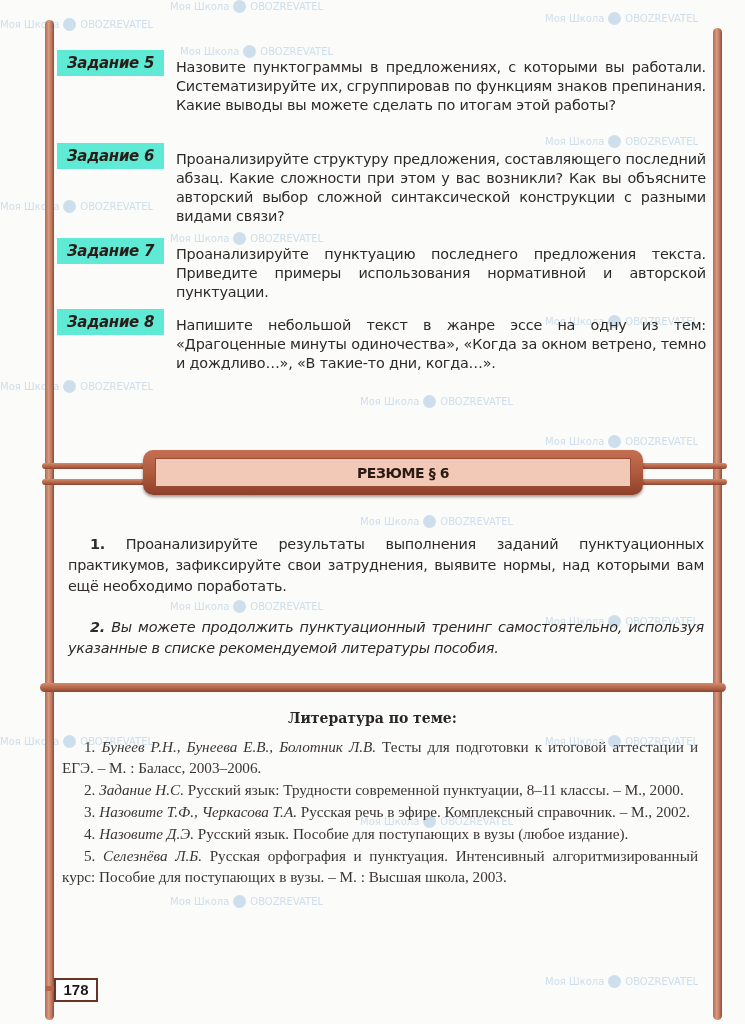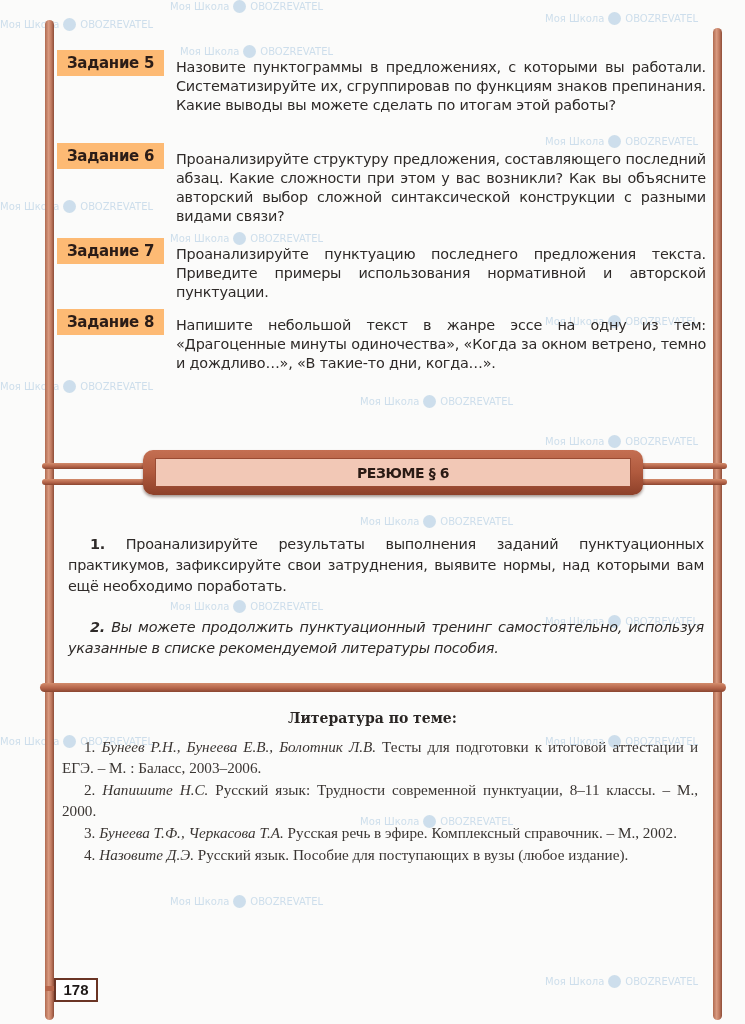--- a/index.html
+++ b/index.html
@@ -28,28 +28,29 @@
       border-radius: 3px;
     }
     .rail-top { left: 42px; width: 685px; top: 463px; }
     .rail-bottom { left: 42px; width: 685px; top: 479px; }
     .rail-divider { left: 40px; width: 686px; top: 683px; height: 9px; border-radius: 5px; }
 
     
     .task { position: absolute; left: 0; width: 745px; }
     .task-label {
       position: absolute; left: 57px;
-      background: #fdba74;
+      background: #5eead4;
       height: 26px; line-height: 26px;
       padding: 0 10px;
       font-family: "DejaVu Sans", sans-serif;
       font-weight: bold; font-size: 15px;
       color: #2b1c17;
       white-space: nowrap;
       letter-spacing: -0.3px;
+      font-style: italic;
     }
     .task-text {
       position: absolute; left: 176px; width: 530px;
       font-family: "DejaVu Sans", sans-serif;
       font-size: 14.4px; line-height: 19px;
       color: #2e2a28;
       text-align: justify;
       letter-spacing: -0.2px;
     }
 
@@ -176,20 +177,21 @@
   </div>
 
   <div class="summary-item" style="top:534px;"><b>1.</b> <span>Проанализируйте результаты выполнения заданий пунктуационных практикумов, зафиксируйте свои затруднения, выявите нормы, над которыми вам ещё необходимо поработать.</span></div>
   <div class="summary-item" style="top:617px;font-style:italic;"><b>2.</b> <span>Вы можете продолжить пунктуационный тренинг самостоятельно, используя указанные в списке рекомендуемой литературы пособия.</span></div>
 
   <div class="rail rail-divider"></div>
 
   <div class="lit-title">Литература по теме:</div>
   <div class="lit-list">
     <p class="lit-item"><span>1.</span> <i>Бунеев Р.Н., Бунеева Е.В., Болотник Л.В.</i> <span>Тесты для подготовки к итоговой аттестации и ЕГЭ. – М. : Баласс, 2003–2006.</span></p>
-    <p class="lit-item"><span>2.</span> <i>Напишите Н.С.</i> <span>Русский язык: Трудности современной пунктуации, 8–11 классы. – М., 2000.</span></p>
-    <p class="lit-item"><span>3.</span> <i>Бунеева Т.Ф., Черкасова Т.А.</i> <span>Русская речь в эфире. Комплексный справочник. – М., 2002.</span></p>
+    <p class="lit-item"><span>2.</span> <i>Задание Н.С.</i> <span>Русский язык: Трудности современной пунктуации, 8–11 классы. – М., 2000.</span></p>
+    <p class="lit-item"><span>3.</span> <i>Назовите Т.Ф., Черкасова Т.А.</i> <span>Русская речь в эфире. Комплексный справочник. – М., 2002.</span></p>
     <p class="lit-item"><span>4.</span> <i>Назовите Д.Э.</i> <span>Русский язык. Пособие для поступающих в вузы (любое издание).</span></p>
+    <p class="lit-item"><span>5.</span> <i>Селезнёва Л.Б.</i> <span>Русская орфография и пунктуация. Интенсивный алгоритмизированный курс: Пособие для поступающих в вузы. – М. : Высшая школа, 2003.</span></p>
   </div>
 
   <div class="page-num-bracket"></div>
   <div class="page-num">178</div>
 </div>
 
 </body></html>

